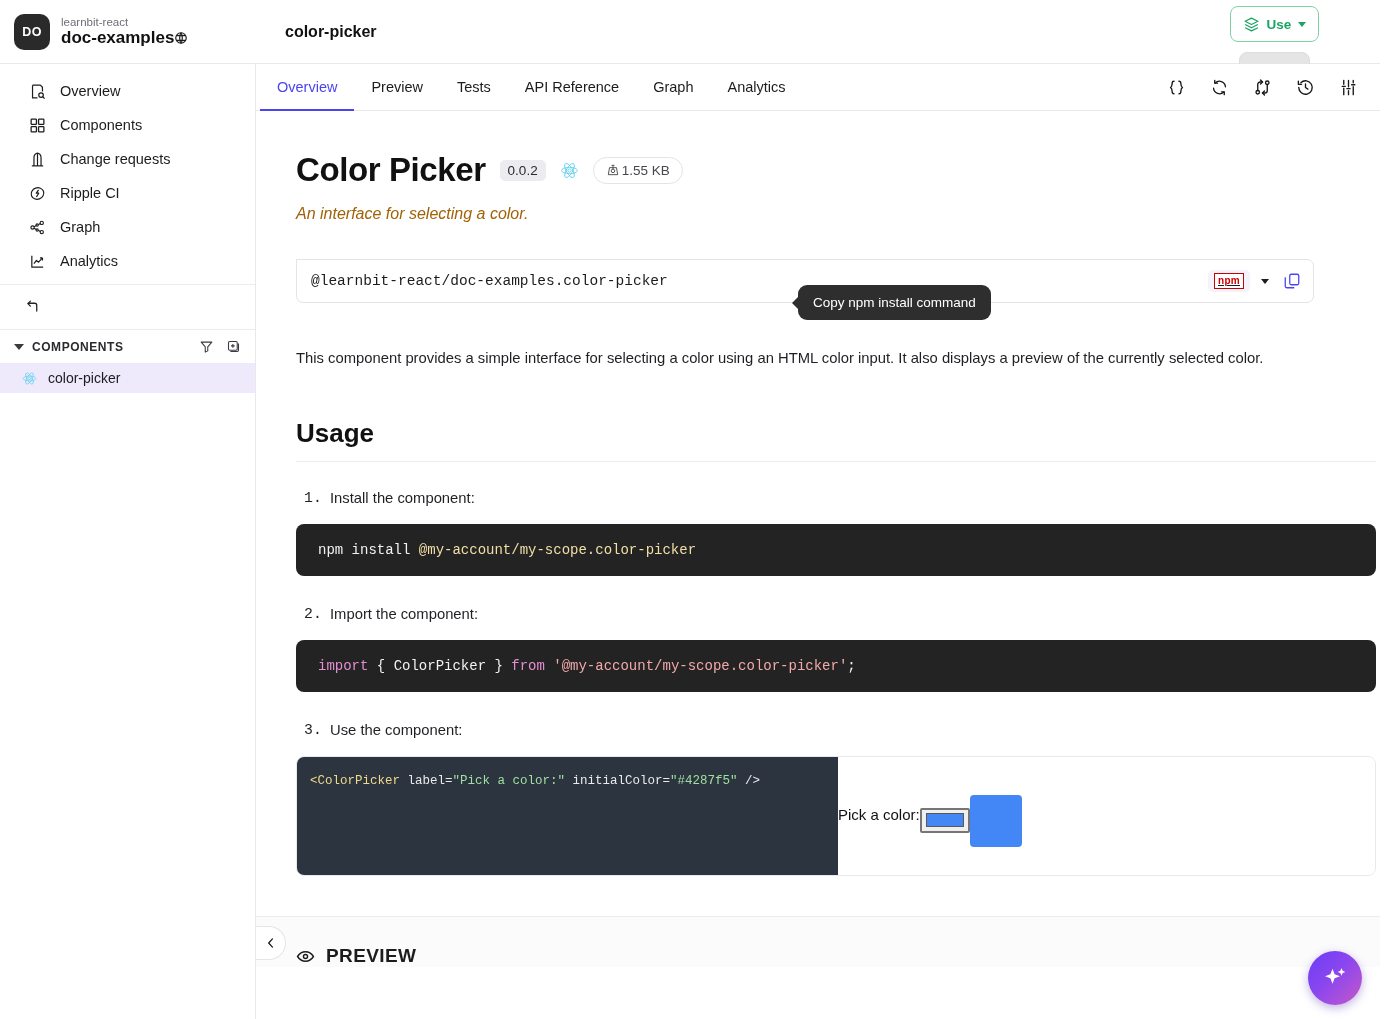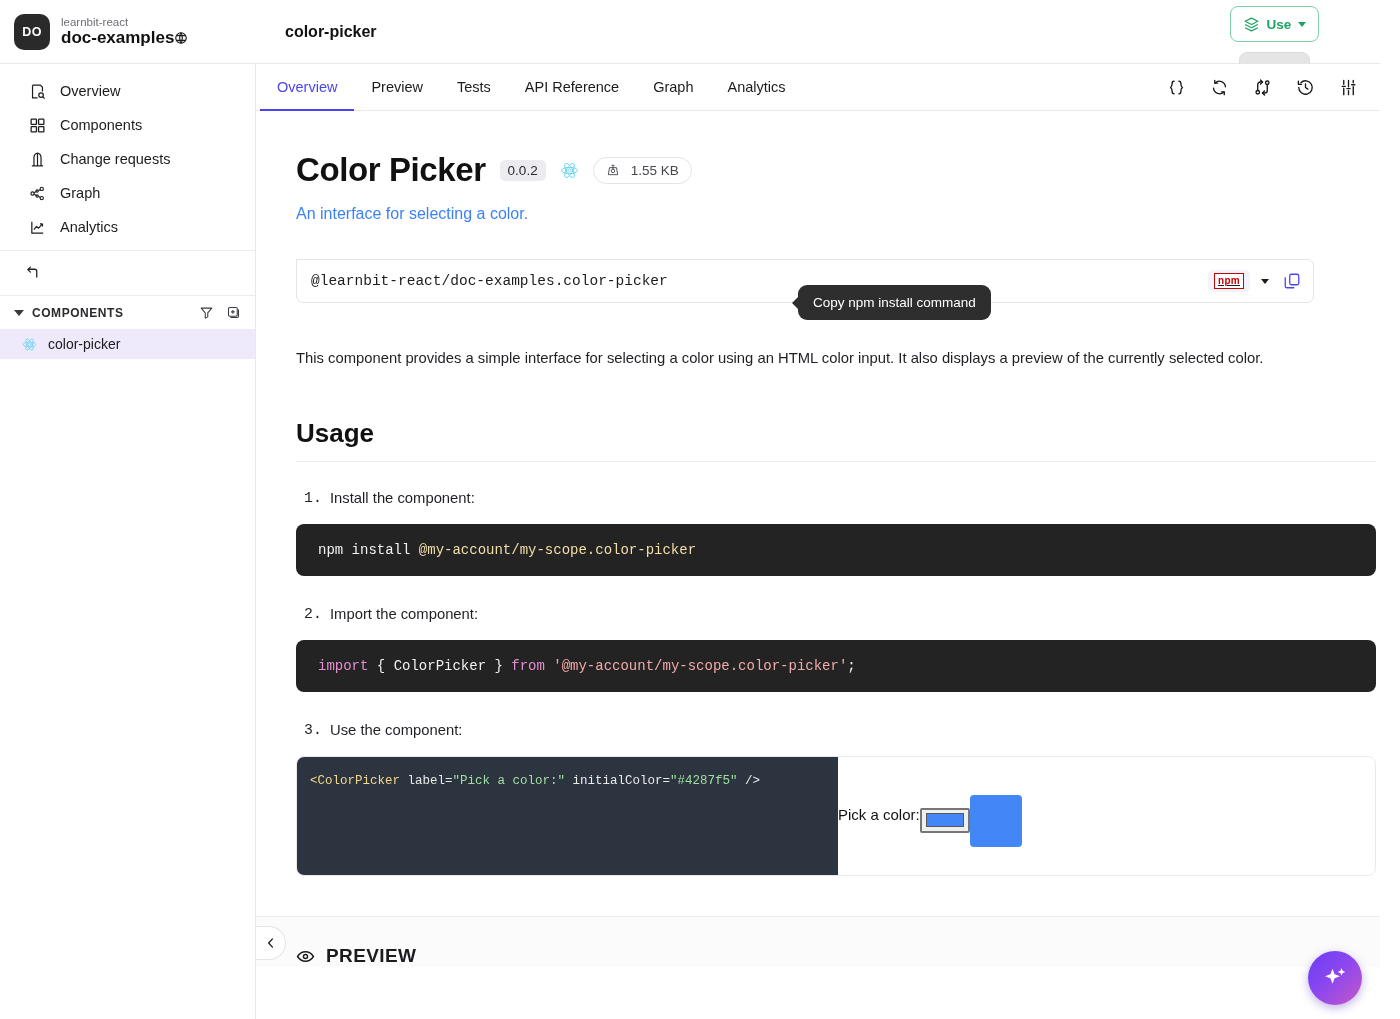--- a/index.html
+++ b/index.html
@@ -98,23 +98,23 @@
 
   .scroll { flex: 1; overflow: hidden; position: relative; }
   .content { padding: 40px 58px 0 40px; }
 
   .title-row { display: flex; align-items: center; gap: 14px; }
   h1.title { font-size: 33px; font-weight: 700; letter-spacing: -.4px; color: #111; }
   .ver-badge { background: #ececf0; border-radius: 5px; padding: 3px 8px; font-size: 13.5px; color: #2a2a2e; }
   .react-ico { color: #5ccfee; display: inline-flex; }
   .size-pill {
     border: 1px solid #e3e3e8; border-radius: 999px; padding: 5px 12px; font-size: 13.5px; color: #47474e;
-    display: inline-flex; align-items: center; gap: 11px;
-  }
-  .subtitle { margin-top: 16px; font-size: 16px; color: #3b82f6; }
+    display: inline-flex; align-items: center; gap: 2px;
+  }
+  .subtitle { margin-top: 16px; font-size: 16px; color: #a16207; font-style: italic; }
 
   
   .pkgbox { margin-top: 36px; width: 1018px; position: relative; }
   .pkgtabs { display: flex; gap: 0; }
   .pkgtab { font-size: 12.5px; padding: 6px 12px; color: #57575f; cursor: pointer; border-radius: 6px 6px 0 0; }
   .pkgtab.active { color: #4b45f0; background: #f1f0fd; }
   .pkgfield {
     height: 44px; border: 1px solid #e3e3e8; border-radius: 0 7px 7px 7px; background: #fff;
     display: flex; align-items: center; padding: 0 12px 0 14px;
     font-family: "Liberation Mono", monospace; font-size: 14.5px; color: #1c1c1e;
@@ -283,20 +283,29 @@
           <span class="nav-ico">
             <svg width="17" height="17" viewBox="0 0 24 24" fill="none" stroke="#1c1c1e" stroke-width="1.7" stroke-linejoin="round">
               <path d="M7 21V9c0-3 2.5-6 5-6s5 3 5 6v12"></path>
                 <path d="M4 21h16"></path>
                 <path d="M12 3v18"></path>
             </svg>
           </span>
           <span>Change requests</span>
         </div>
 
+        <div class="nav-item">
+          <span class="nav-ico">
+            <svg width="17" height="17" viewBox="0 0 24 24" fill="none" stroke="#1c1c1e" stroke-width="1.7" stroke-linejoin="round">
+              <ellipse cx="12" cy="12" rx="9" ry="8" transform="rotate(-20 12 12)"></ellipse>
+              <path d="M13.5 7l-3.2 4.6h3.4L10.5 17"></path>
+            </svg>
+          </span>
+          <span>Ripple CI</span>
+        </div>
 
         <div class="nav-item">
           <span class="nav-ico">
             <svg width="17" height="17" viewBox="0 0 24 24" fill="none" stroke="#1c1c1e" stroke-width="1.6">
               <circle cx="18" cy="5.5" r="2.3"></circle>
                 <circle cx="18" cy="18.5" r="2.3"></circle>
                 <circle cx="5" cy="12" r="2.3"></circle>
               <circle cx="11.5" cy="8.5" r="1.6"></circle>
                 <circle cx="11.5" cy="15.5" r="1.6"></circle>
               <path d="M7.2 11l3-1.7M7.2 13l3 1.7M13 8l3 -1.6M13 16l3 1.6"></path>

